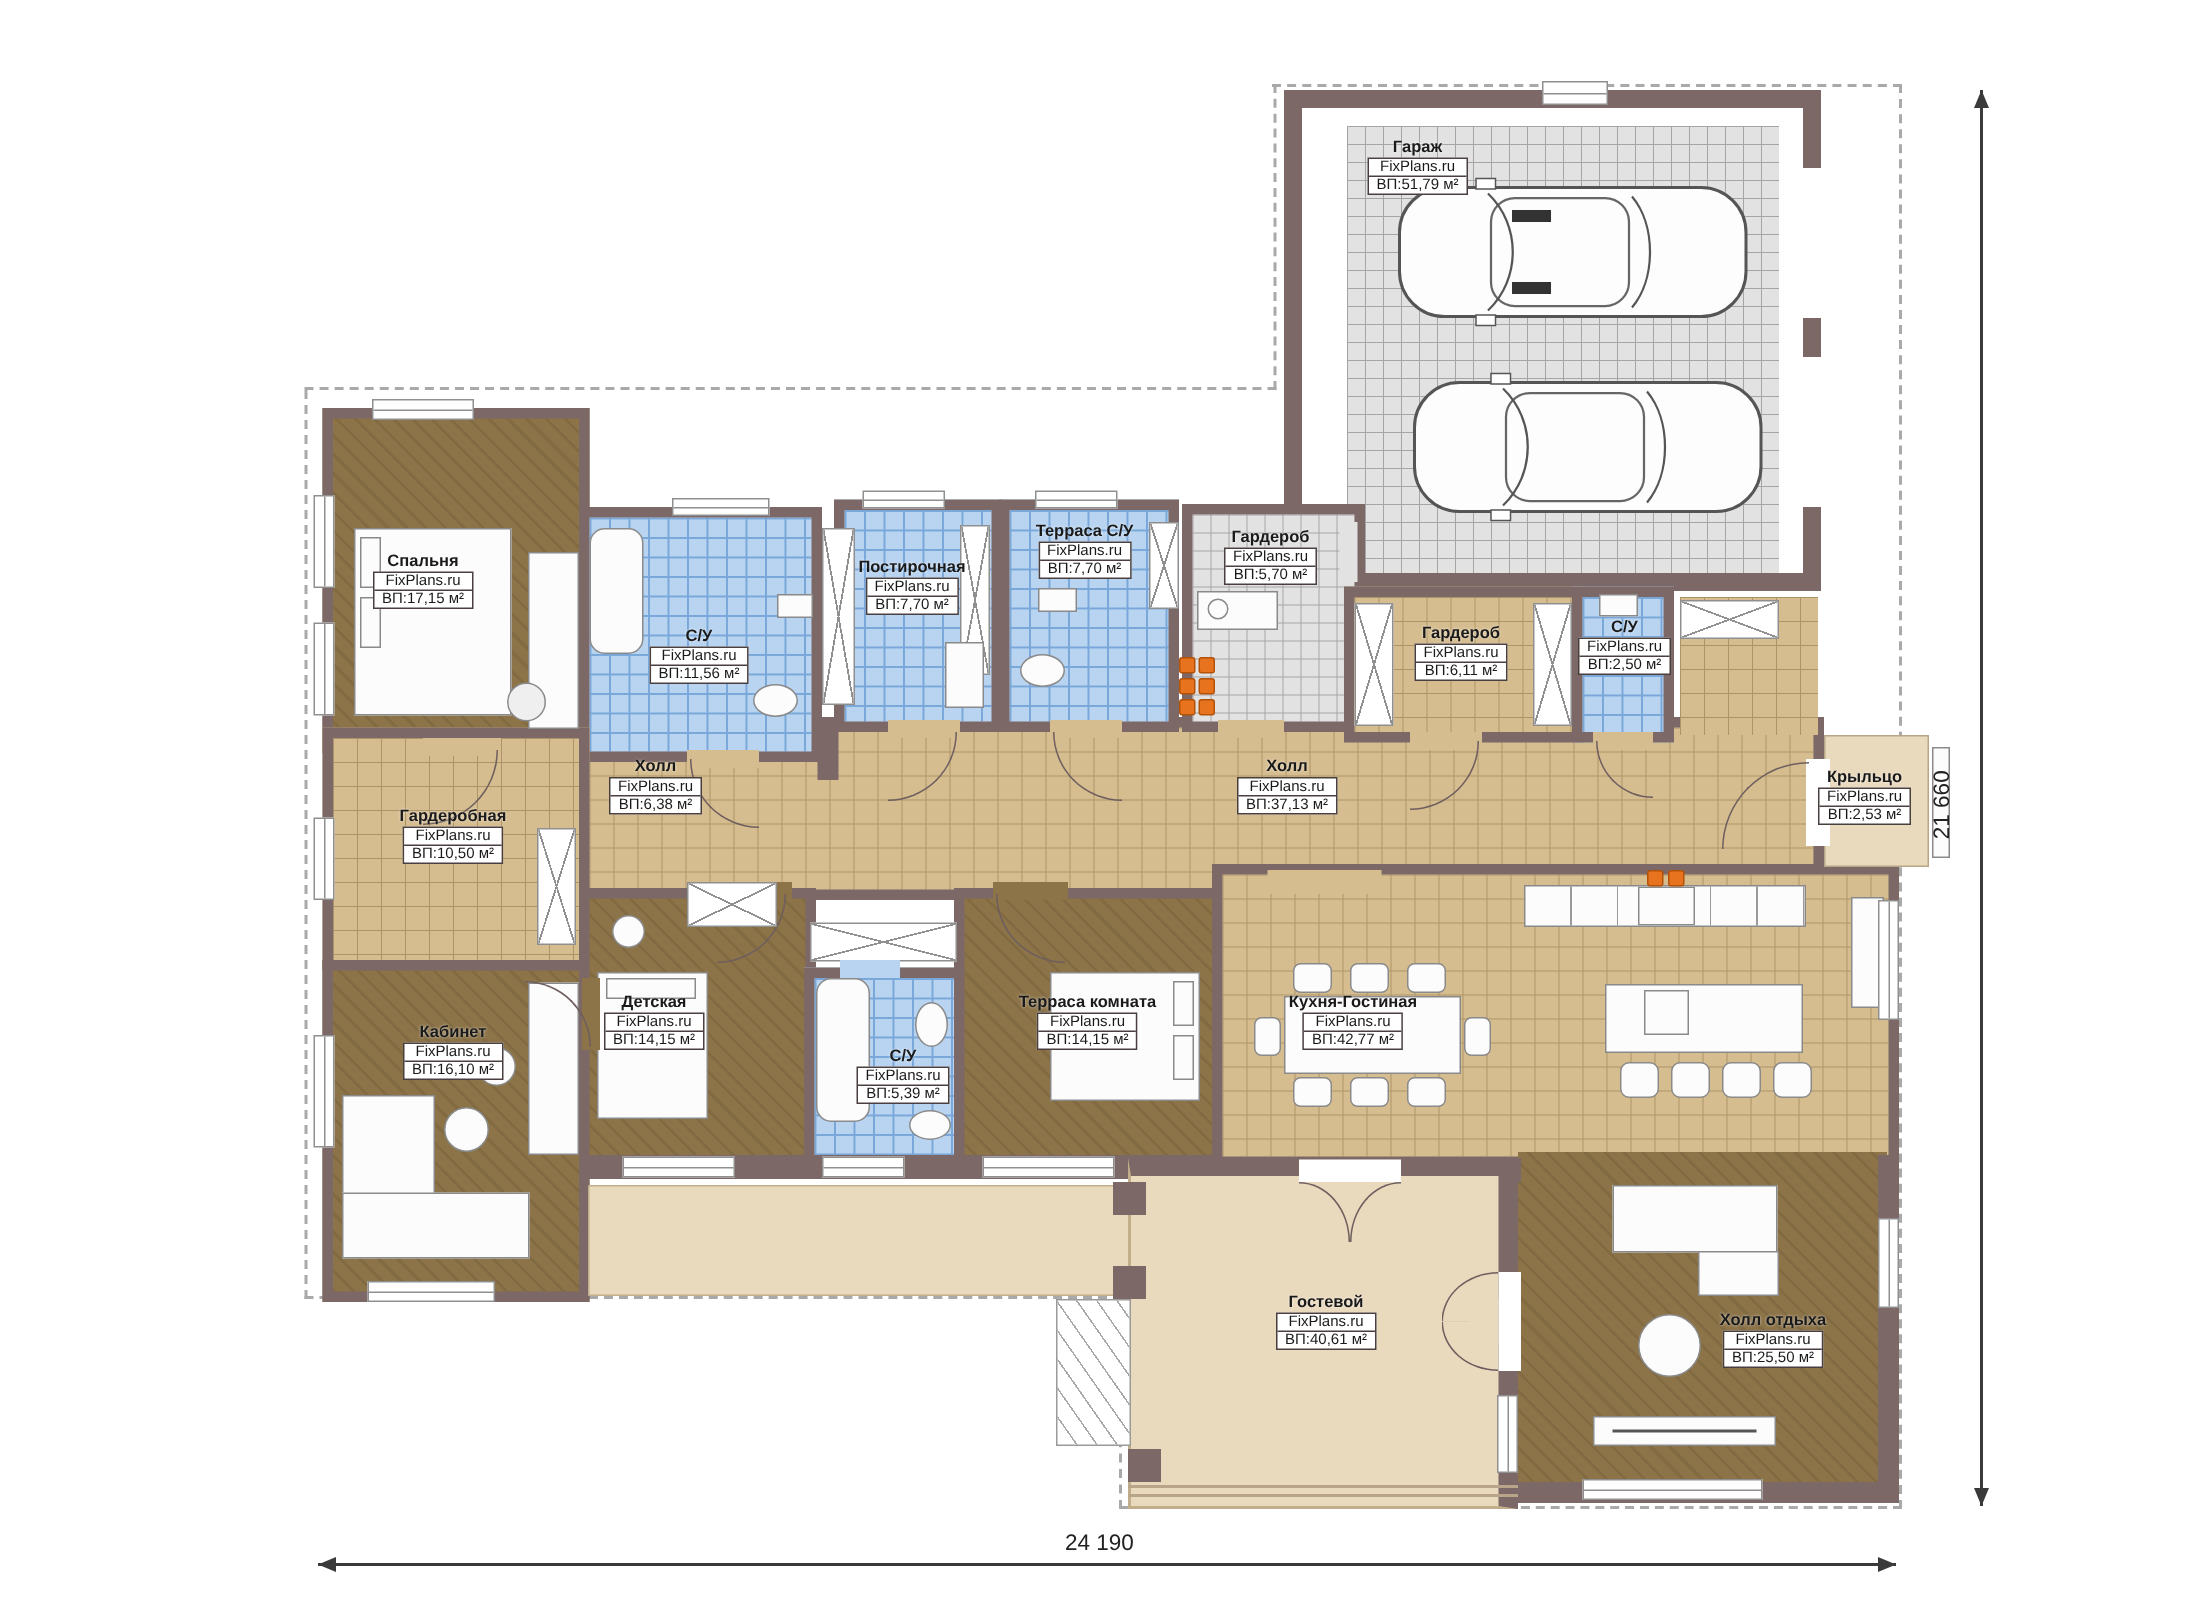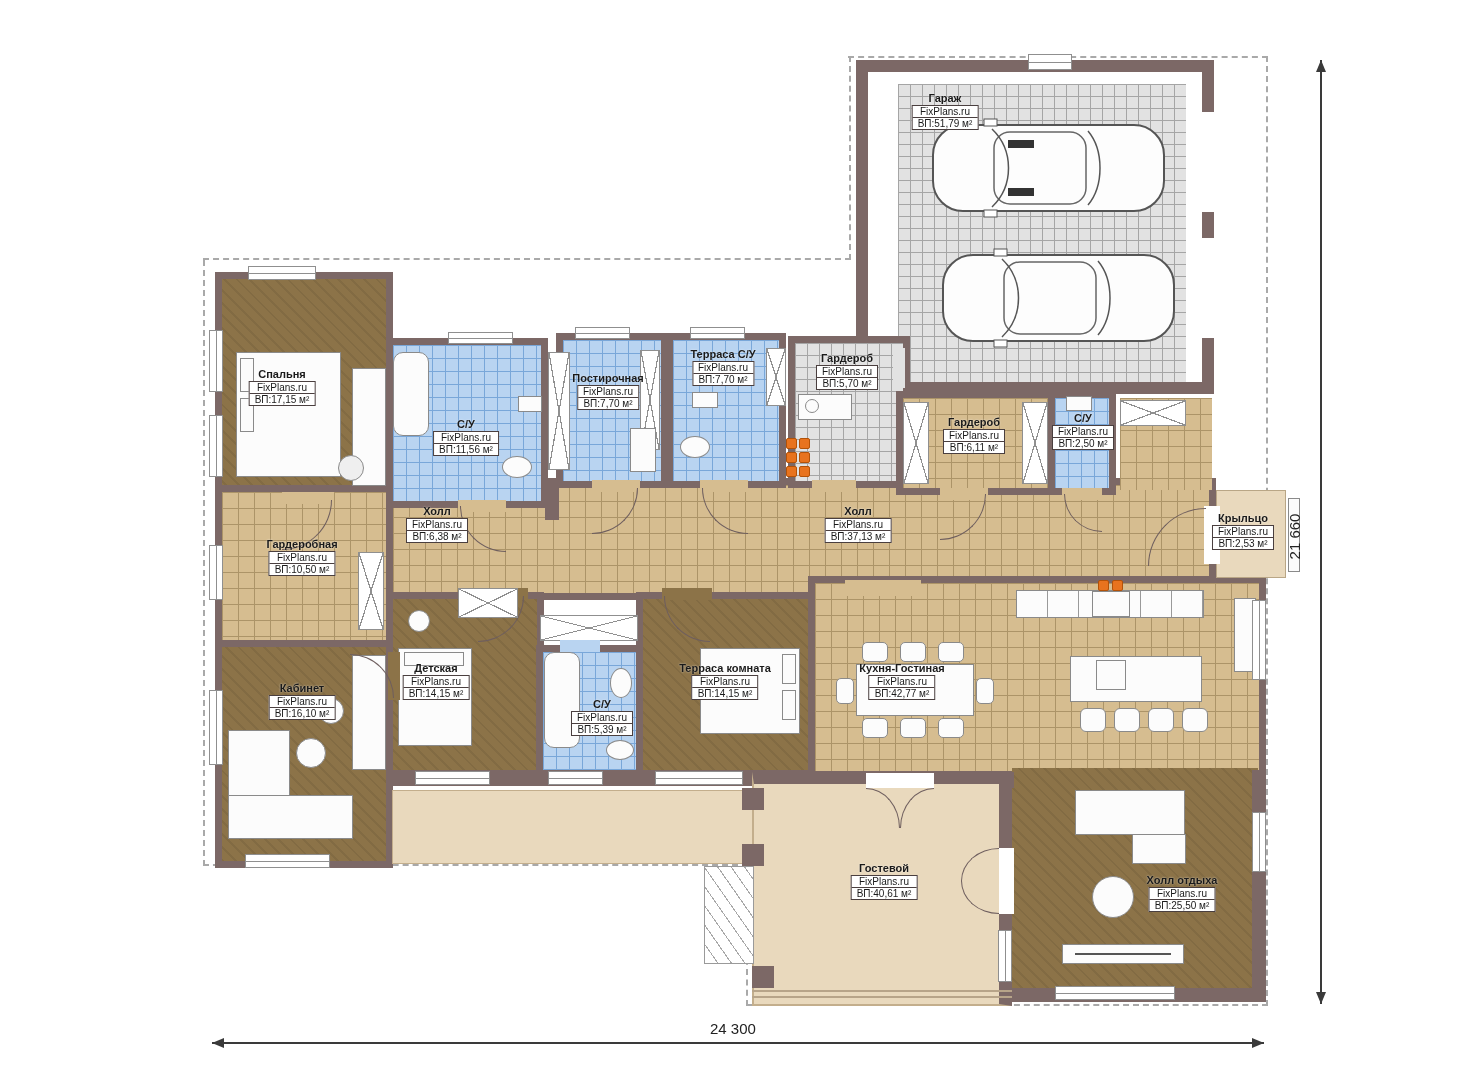--- a/index.html
+++ b/index.html
@@ -342,20 +342,20 @@
   </div>
   <div class="rlabel" style="left:1182px;top:874px;">
     <div class="rname">Холл отдыха</div>
     <div class="rbox"><div class="rbrand">FixPlans.ru</div>
     <div class="rarea">ВП:25,50 м²</div></div>
   </div>
 
   <div class="dimline" style="left:212px;top:1042px;width:1052px;height:2px;"></div>
   <div class="tri" style="left:212px;top:1038px;border-top:5px solid transparent;border-bottom:5px solid transparent;border-right:12px solid #3a3a3a;"></div>
   <div class="tri" style="left:1252px;top:1038px;border-top:5px solid transparent;border-bottom:5px solid transparent;border-left:12px solid #3a3a3a;"></div>
-  <div class="dimtext" style="left:710px;top:1020px;">24 300</div>
+  <div class="dimtext" style="left:710px;top:1020px;">24 190</div>
 
   <div class="dimline" style="left:1320px;top:60px;width:2px;height:944px;"></div>
   <div class="tri" style="left:1316px;top:60px;border-left:5px solid transparent;border-right:5px solid transparent;border-bottom:12px solid #3a3a3a;"></div>
   <div class="tri" style="left:1316px;top:992px;border-left:5px solid transparent;border-right:5px solid transparent;border-top:12px solid #3a3a3a;"></div>
   <div class="dimtext" style="left:1272px;top:528px;transform:rotate(-90deg);transform-origin:center;">21 660</div>
 
 </div>
 
 </body></html>

